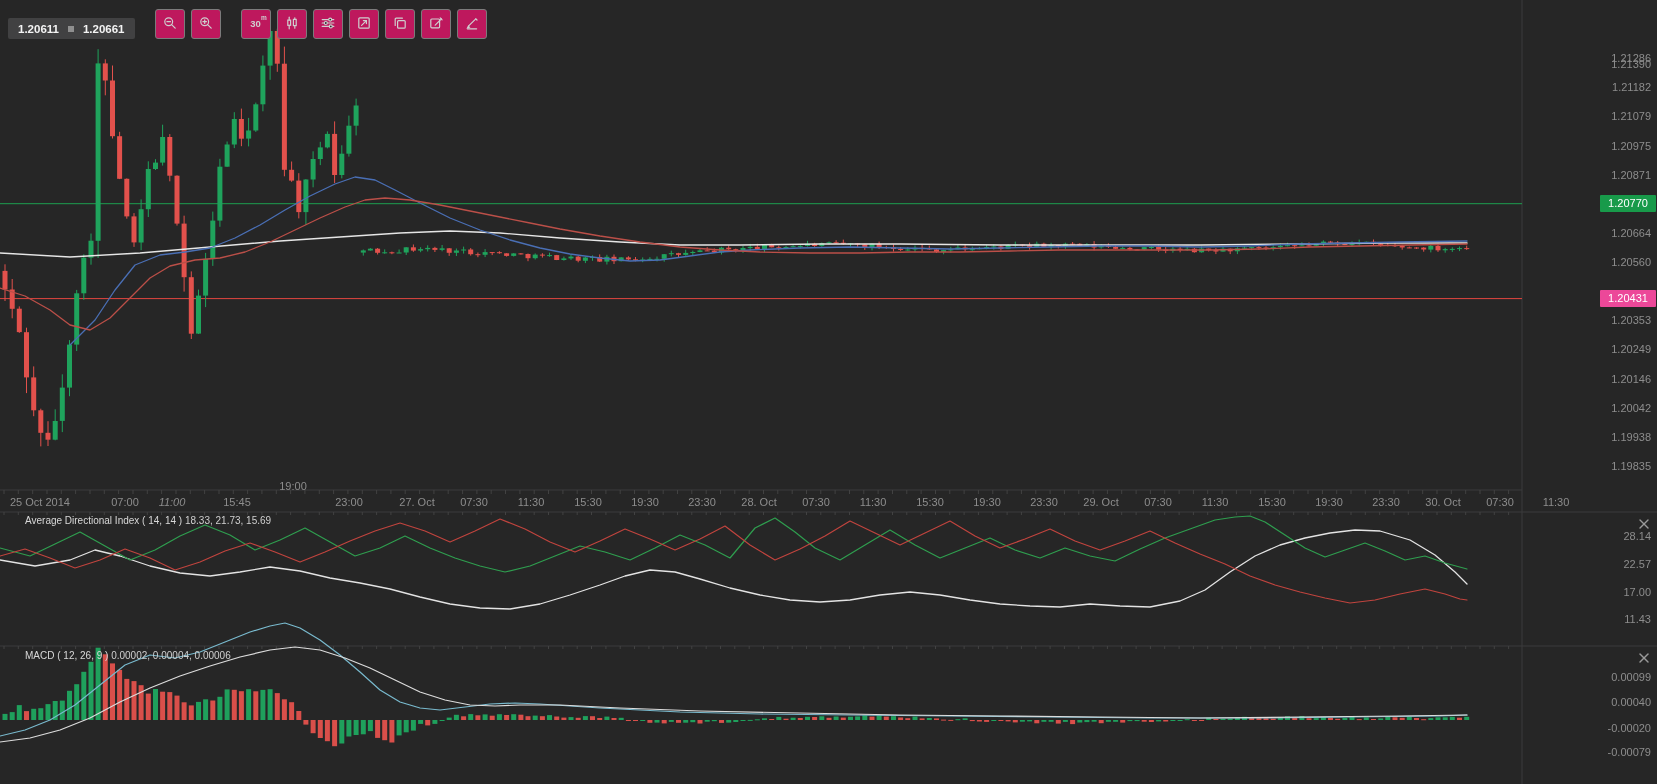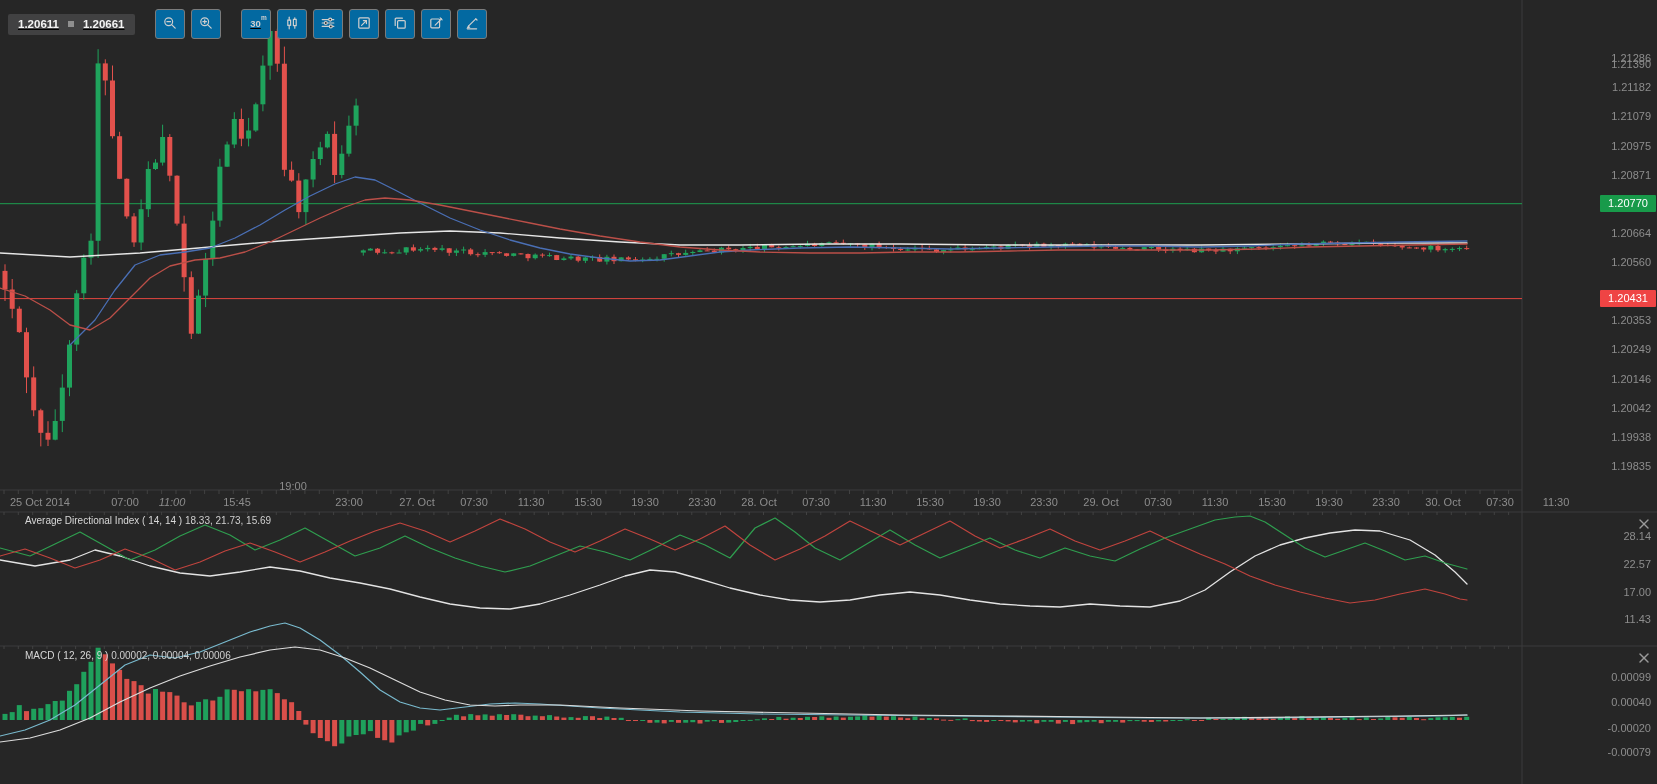--- a/index.html
+++ b/index.html
@@ -1,22 +1,22 @@
 <!DOCTYPE html>
 <html><head>
 <meta charset="utf-8">
 <style>
   html,body{margin:0;padding:0;background:#262626;}
   body{width:1657px;height:784px;overflow:hidden;font-family:"Liberation Sans",sans-serif;}
   .app{position:relative;width:1657px;height:784px;background:#262626;}
   svg.layer{position:absolute;left:0;top:0;}
-  .toolbar{position:absolute;left:8px;top:9px;display:flex;align-items:center;gap:6px;z-index:10;text-decoration:underline;}
+  .toolbar{position:absolute;left:8px;top:9px;display:flex;align-items:flex-end;gap:6px;z-index:10;}
   .quote{height:21px;background:#414142;border-radius:2px;display:flex;align-items:center;padding:0 10px;gap:9px;color:#f4f4f4;font-size:11.5px;font-weight:700;cursor:pointer;}
   .quote .sq{width:6px;height:6px;background:#8f8f8f;display:inline-block;}
-  .tbtn{width:22px;height:22px;border:1px solid #7b7b7b;border-radius:3px;background:#0369a1;display:flex;align-items:center;justify-content:center;padding:14px;cursor:pointer;box-sizing:border-box;}
+  .tbtn{width:22px;height:22px;border:1px solid #7b7b7b;border-radius:3px;background:#be185d;display:flex;align-items:center;justify-content:center;padding:14px;cursor:pointer;box-sizing:border-box;}
   .tbtn svg{stroke:#cfcfcf;fill:none;stroke-width:1.2;stroke-linecap:round;}
   .gap{width:8px;}
   .tf{position:relative;color:#cfcfcf;font-size:9.5px;font-weight:700;line-height:1;}
   .tf .u{position:absolute;top:-4px;right:-6px;font-size:6.5px;font-weight:700;}
   .axis-label{position:absolute;color:#8d8d8d;font-size:11px;white-space:nowrap;}
   .pr{right:6px;text-align:right;}
   .tl{transform:translateX(-50%);}
   .badge{position:absolute;right:1px;width:56px;height:17px;line-height:17px;text-align:center;color:#fff;font-size:11px;border-radius:1px;z-index:5;}
   .panel-title{position:absolute;left:25px;color:#d8d8d8;font-size:10px;z-index:6;white-space:nowrap;}
   .panel-title .vals{color:#cfcfcf;}
@@ -1094,21 +1094,21 @@
       <div class="axis-label tl" style="left: 1215px; top: 496px;">11:30</div>
       <div class="axis-label tl" style="left: 1272px; top: 496px;">15:30</div>
       <div class="axis-label tl" style="left: 1329px; top: 496px;">19:30</div>
       <div class="axis-label tl" style="left: 1386px; top: 496px;">23:30</div>
       <div class="axis-label tl" style="left: 1443px; top: 496px;">30. Oct</div>
       <div class="axis-label tl" style="left: 1500px; top: 496px;">07:30</div>
       <div class="axis-label tl" style="left: 1556px; top: 496px;">11:30</div>
     </div>
 
   <div class="badge" id="res-badge" style="top: 195.162px; background: rgb(24, 154, 74);">1.20770</div>
-  <div class="badge" id="sup-badge" style="top: 290.116px; background: #ef4444;">1.20431</div>
+  <div class="badge" id="sup-badge" style="top: 290.116px; background: #ec4899;">1.20431</div>
 
   <div class="panel-title" style="top:515px;">
     <span>Average Directional Index</span>&nbsp;<span>( 14, 14 )</span>&nbsp;<span class="vals">18.33, 21.73, 15.69</span>
   </div>
   <div class="close-x" style="top:517px;"><span><svg width="14" height="14" viewBox="0 0 14 14">
           <line x1="3" y1="3" x2="11" y2="11"></line>
           <line x1="11" y1="3" x2="3" y2="11"></line>
         </svg></span></div>
   <div id="adx-axis">
       <div class="axis-label pr" style="top: 530px;">28.14</div>

